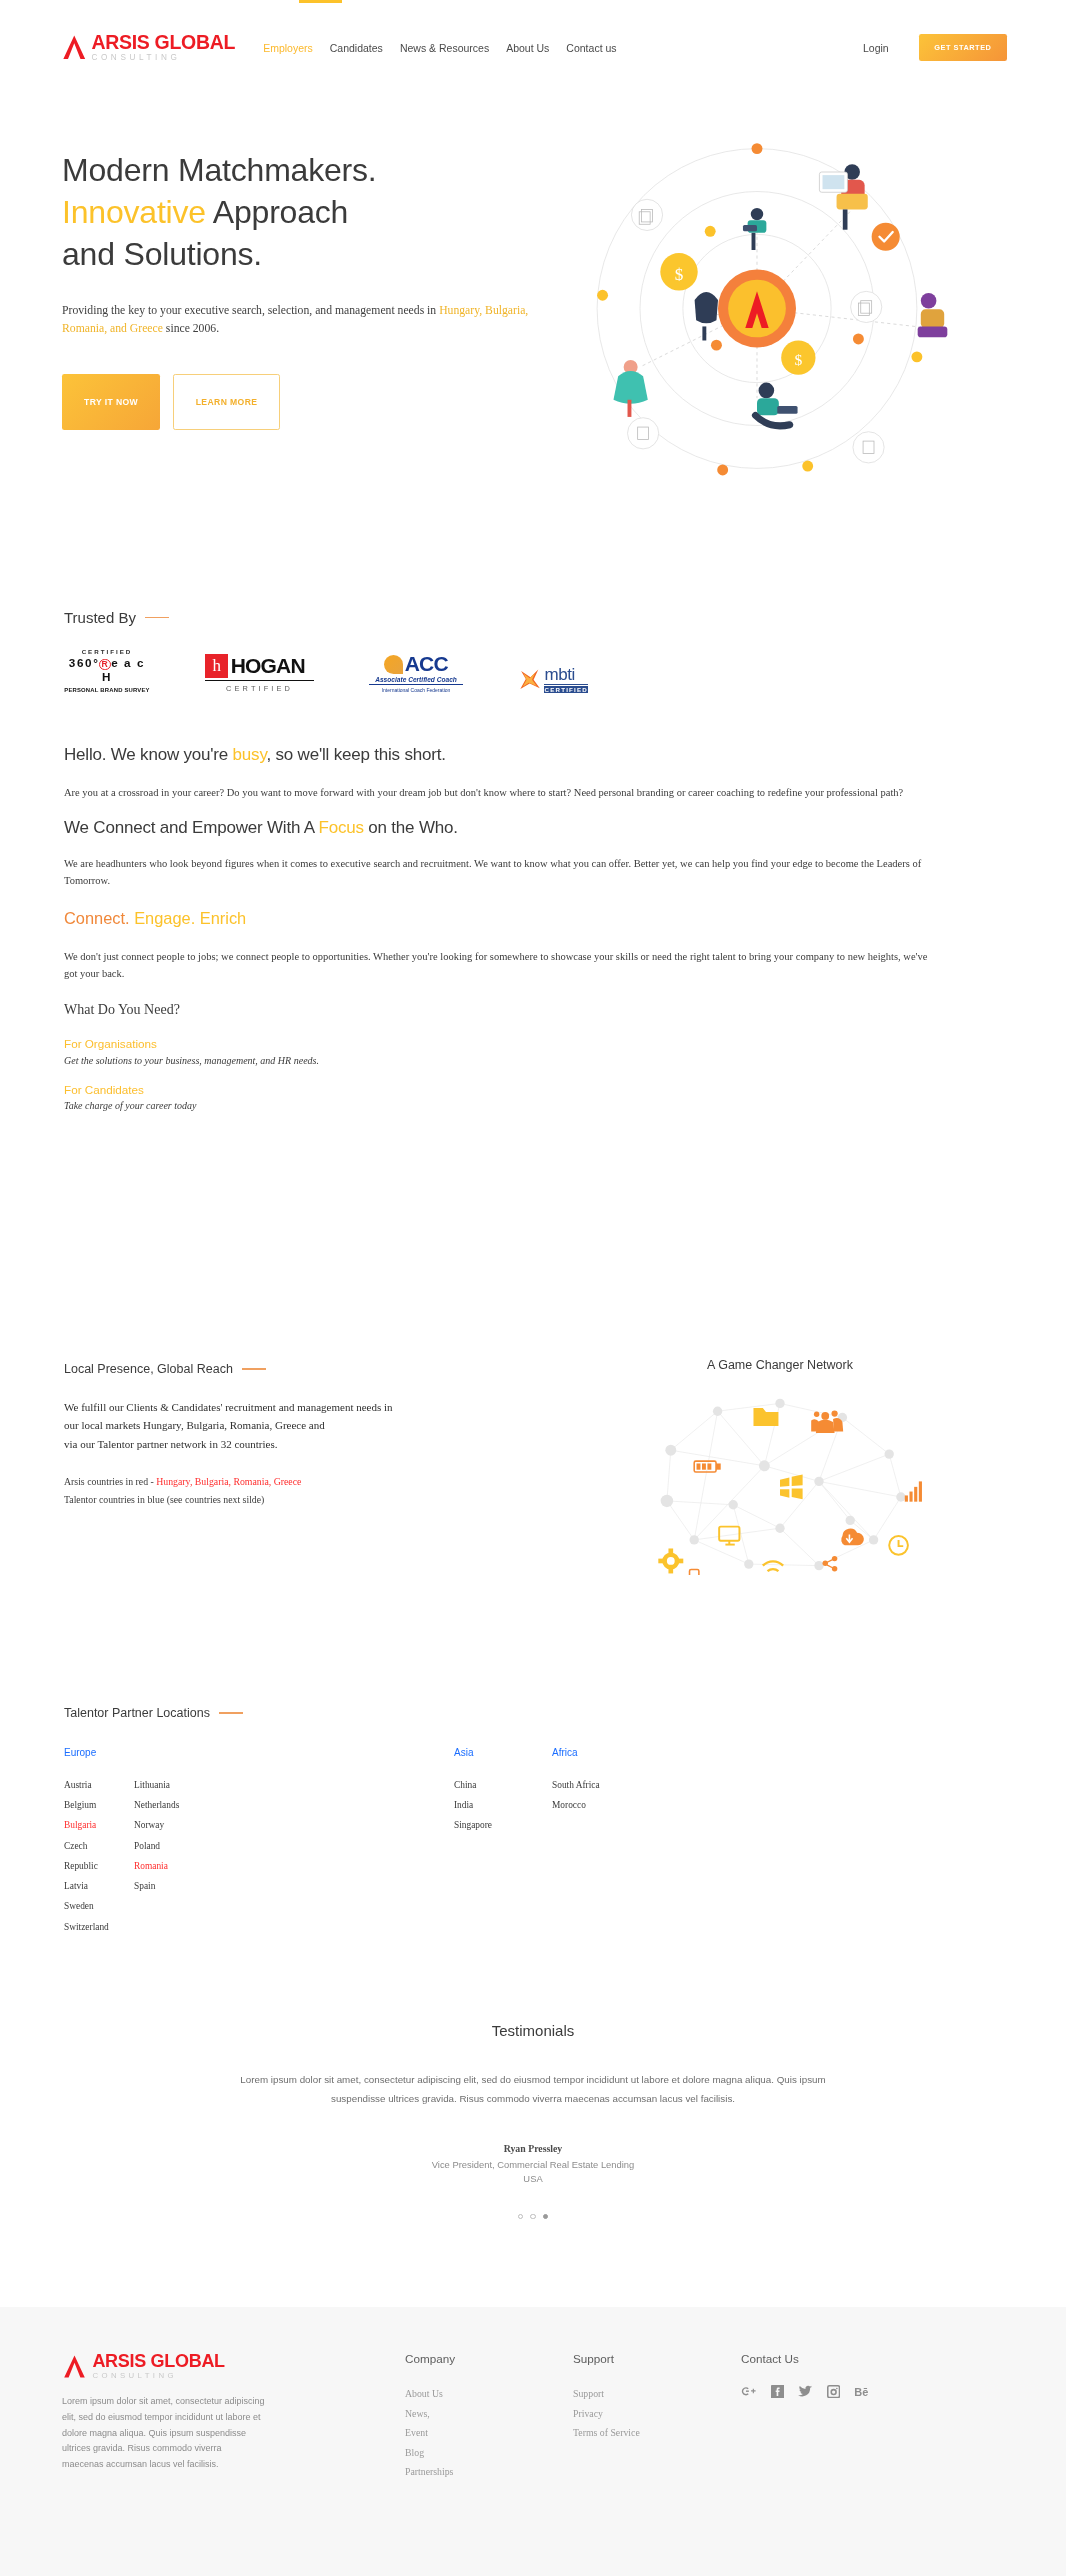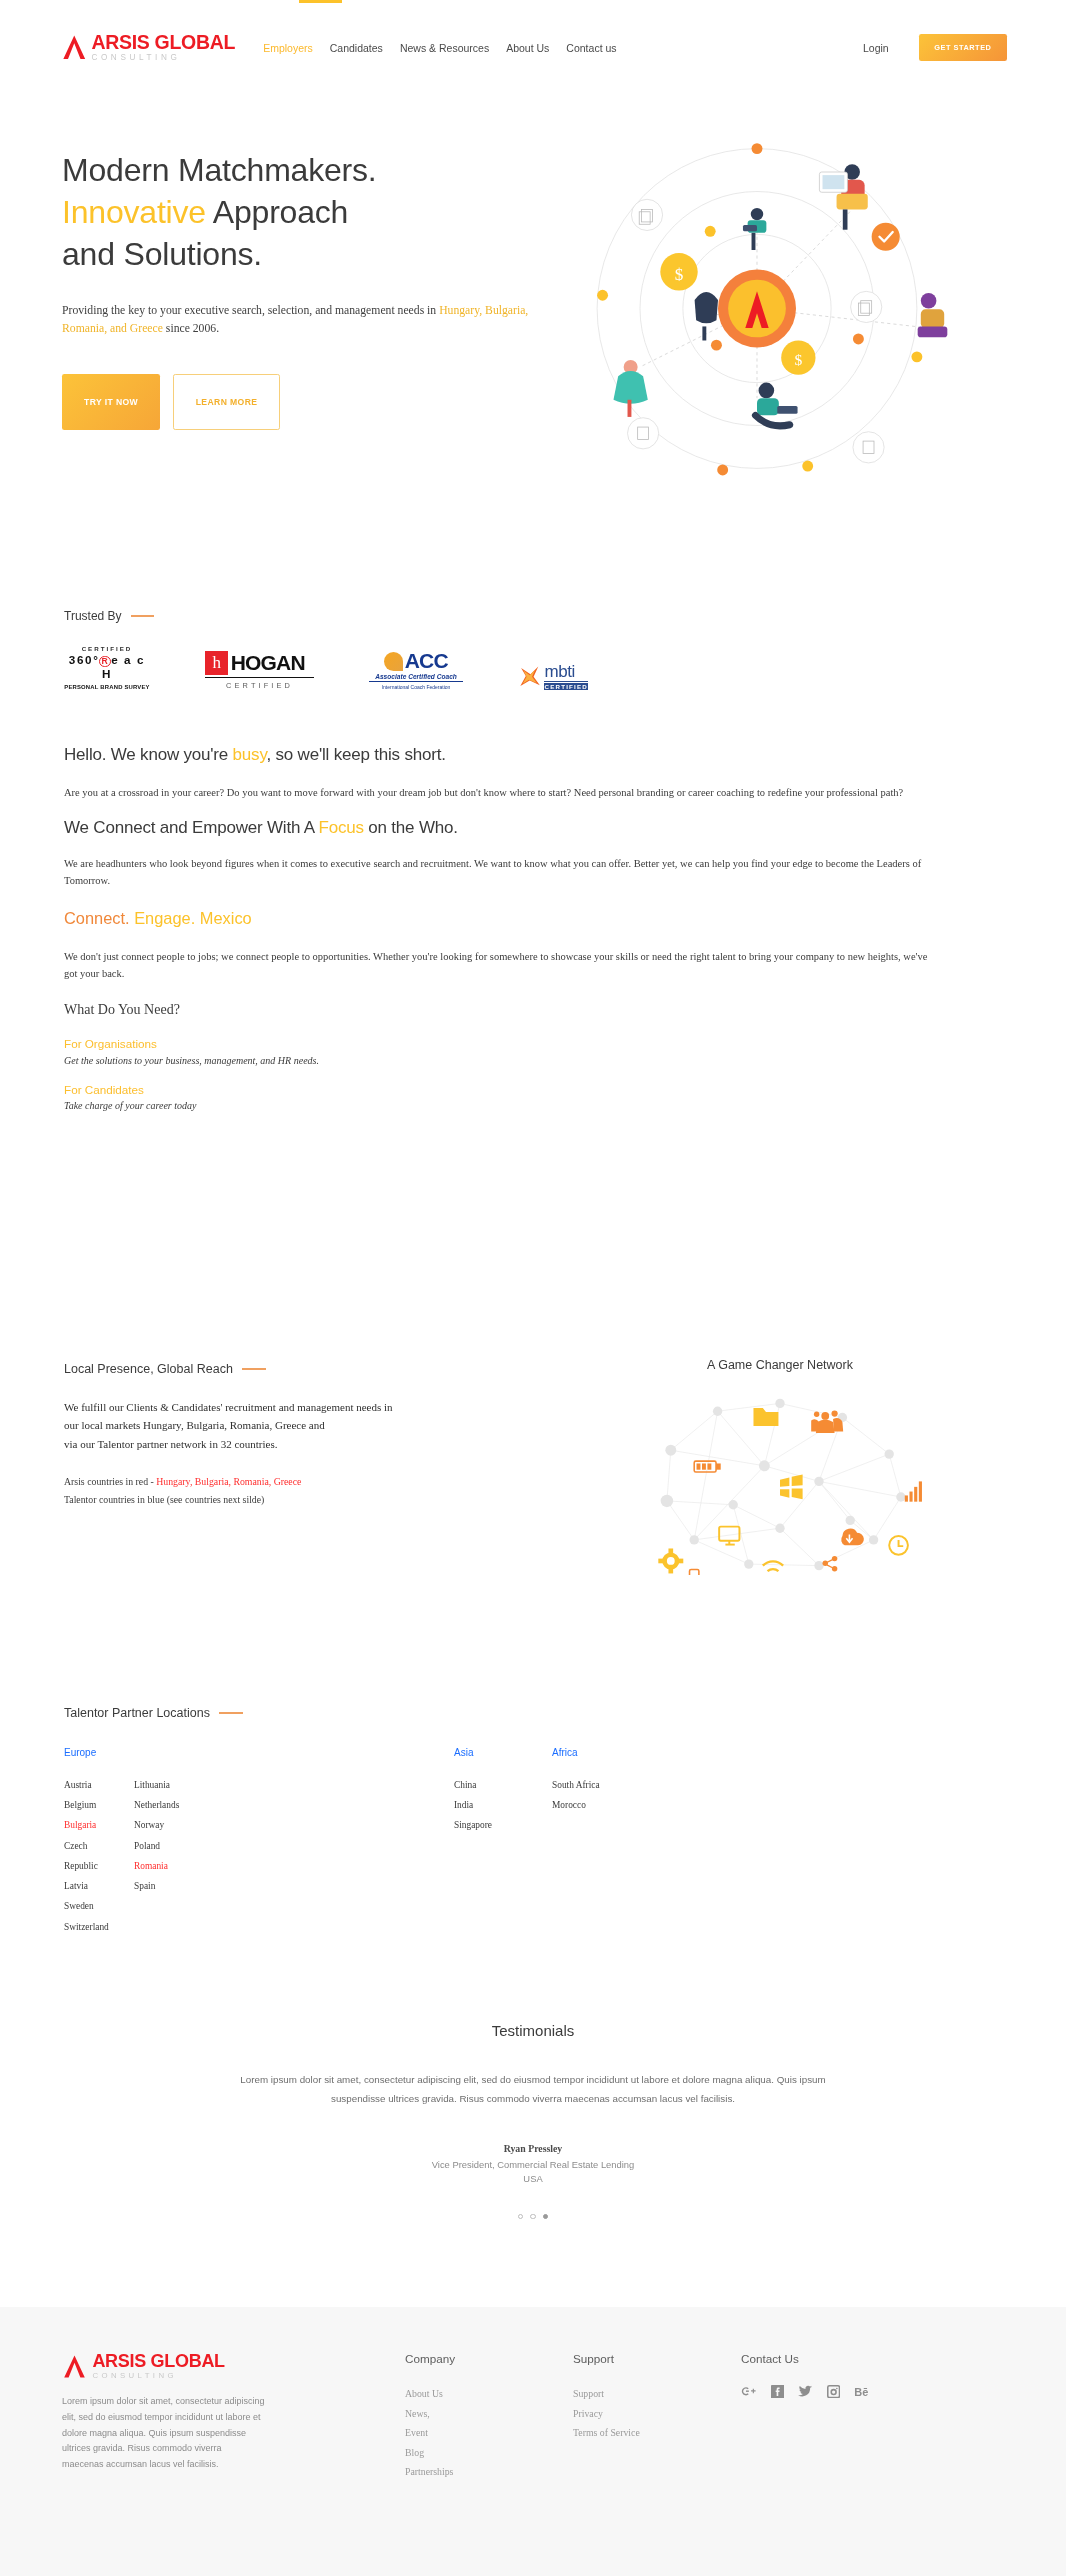--- a/index.html
+++ b/index.html
@@ -69,21 +69,21 @@
   }
   .btn-learn {
     background: #fff; color: #f3b02c; font-size: 8.6px; font-weight: bold; letter-spacing: 0.4px;
     padding: 11.7px 22px; border: 0.8px solid #f7cf7a; border-radius: 2.3px; cursor: pointer;
   }
   .hero-art { position: absolute; left: 562px; top: 0; width: 390px; height: 351px; }
 
   
   .trusted { position: absolute; top: 609px; left: 64px; width: 937px; }
   .trusted-head { display: flex; align-items: center; gap: 9.4px; }
-  .trusted-head .ttl { font-size: 12px; color: #3b3b3b; }
+  .trusted-head .ttl { font-size: 15px; color: #3b3b3b; }
   .rule { width: 23.4px; height: 1.2px; background: #f0a060; }
   .logos { display: flex; align-items: flex-end; gap: 55px; margin-top: 22px; }
 
   
   .reach { width: 86px; text-align: center; font-family: "Liberation Sans", sans-serif; }
   .reach .arc { font-size: 6.2px; letter-spacing: 2px; color: #2e2e2e; font-weight: bold; }
   .reach .mid { font-size: 11.7px; font-weight: bold; color: #111; letter-spacing: 1.6px; margin-top: 0.8px; }
   .reach .mid .o { display:inline-block; border:1.6px solid #e8232a; border-radius:50%; color:#e8232a; width:11.7px;height:11.7px;line-height:9.4px;font-size:8.6px;}
   .reach .bot { font-size: 5.9px; font-weight: bold; color: #111; letter-spacing: 0.2px; margin-top: 3.1px;}
   
@@ -368,21 +368,21 @@
 
   <p class="p-serif" style="margin-top:19px;width:874px;">Are you at a crossroad in your career? Do you want to move forward with your dream job but don't know where to start? Need personal branding or career coaching to redefine your professional path?</p>
 
   <h2 class="h-lg" style="margin-top:17px;">
     <span>We Connect and Empower With A </span><span class="hl">Focus</span><span> on the Who.</span>
   </h2>
 
   <p class="p-serif" style="margin-top:17px;width:874px;">We are headhunters who look beyond figures when it comes to executive search and recruitment. We want to know what you can offer. Better yet, we can help you find your edge to become the Leaders of Tomorrow.</p>
 
   <h2 class="h-orange" style="margin-top:20px;">
-    <span>Connect.</span><span class="hl2"> Engage. Mexico</span>
+    <span>Connect.</span><span class="hl2"> Engage. Enrich</span>
   </h2>
 
   <p class="p-serif" style="margin-top:20px;width:874px;">We don't just connect people to jobs; we connect people to opportunities. Whether you're looking for somewhere to showcase your skills or need the right talent to bring your company to new heights, we've got your back.</p>
 
   <p class="lbl-serif" style="margin-top:20px;">What Do You Need?</p>
 
   <p class="sub-yellow" style="margin-top:19px;">For Organisations</p>
   <p class="it-serif" style="margin-top:4.7px;">Get the solutions to your business, management, and HR needs.</p>
 
   <p class="sub-yellow" style="margin-top:17px;">For Candidates</p>

